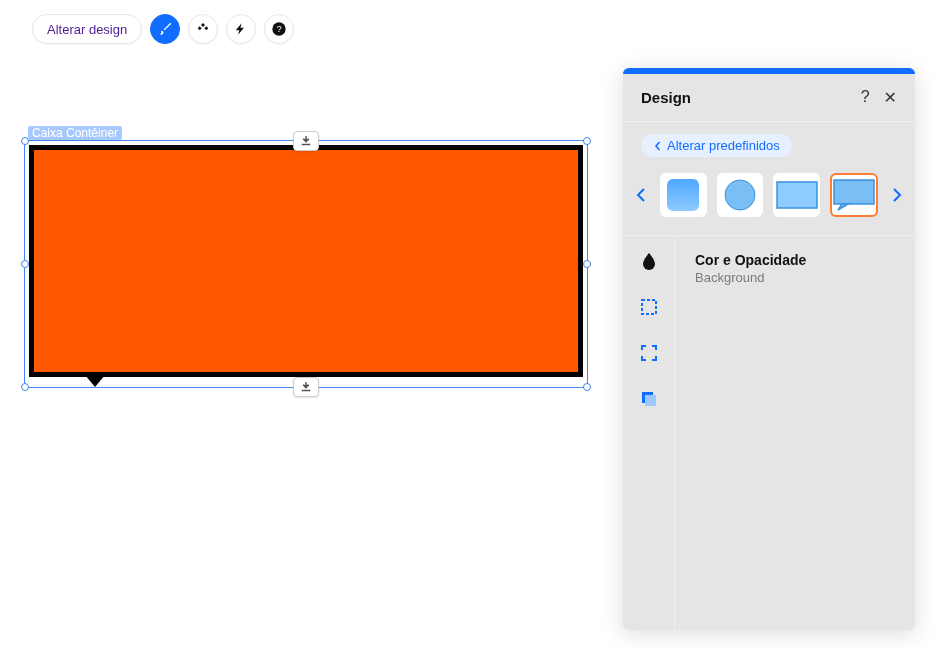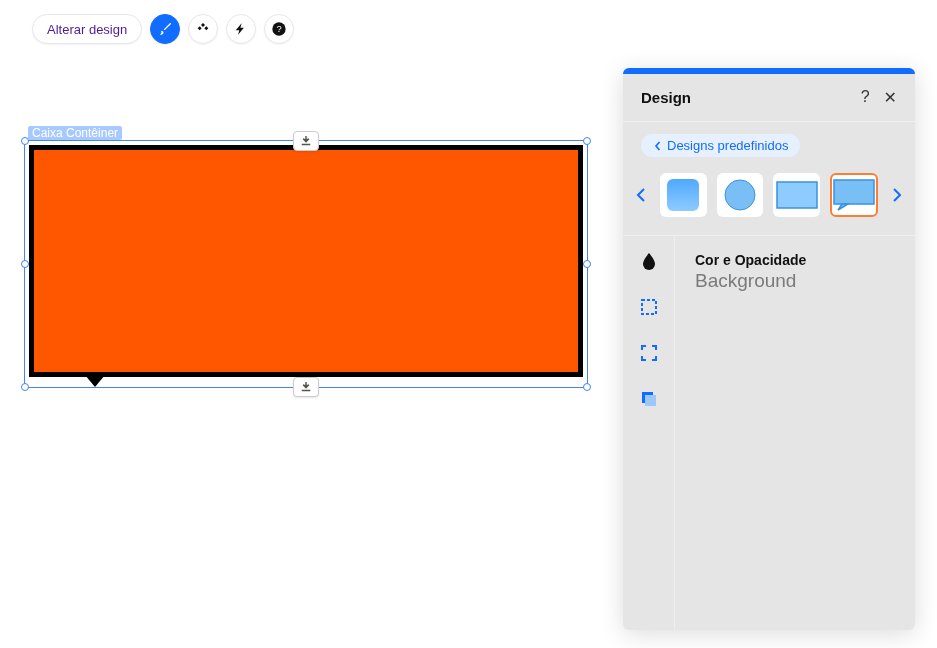--- a/index.html
+++ b/index.html
@@ -141,21 +141,21 @@
   }
   .shape-thumb.sel{border:2px solid #ff7d33;}
   .shape-thumb svg{display:block}
 
   .panel .body{display:flex;flex:1;min-height:0}
   .side-icons{width:52px;border-right:1px solid #eceff3;display:flex;flex-direction:column;align-items:center;padding-top:14px;gap:24px}
   .side-icons .ic{width:22px;height:22px;display:flex;align-items:center;justify-content:center}
 
   .body-content{flex:1;padding:16px 20px}
   .sect-title{font-weight:700;font-size:14px;margin-bottom:2px}
-  .sub-label{font-size:19px;color:#7a7a7a;margin-bottom:12px}
+  .sub-label{font-size:13px;color:#7a7a7a;margin-bottom:12px}
   .slider-row{display:flex;align-items:center;gap:12px}
   .slider{
     position:relative;flex:0 0 92px;height:10px;border-radius:5px;
     background:
       linear-gradient(to right, rgba(255,86,0,0) 0%, #ff5600 100%),
       repeating-conic-gradient(#fff 0 25%,#ddd 0 50%) 0 0/8px 8px;
     border:1px solid #ddd;
   }
   .slider .knob{
     position:absolute;right:-5px;top:-2px;width:12px;height:12px;border-radius:50%;
@@ -232,21 +232,21 @@
       <span>?</span>
       <span>✕</span>
     </div>
   </div>
 
   <div class="crumb-row">
     <span class="crumb">
       <svg width="10" height="10" viewBox="0 0 10 10">
           <path d="M6.5 1L3 5l3.5 4" stroke="#116dff" stroke-width="1.6" fill="none"></path>
         </svg>
-      <span>Designs predefinidos</span>
+      <span>Alterar predefinidos</span>
     </span>
   </div>
 
   <div class="shape-row">
     <div class="nav-arrow">
       <svg width="10" height="16" viewBox="0 0 10 16">
           <path d="M8 2L2 8l6 6" stroke="#116dff" stroke-width="2" fill="none"></path>
         </svg>
     </div>
     <div class="shape-thumb">

